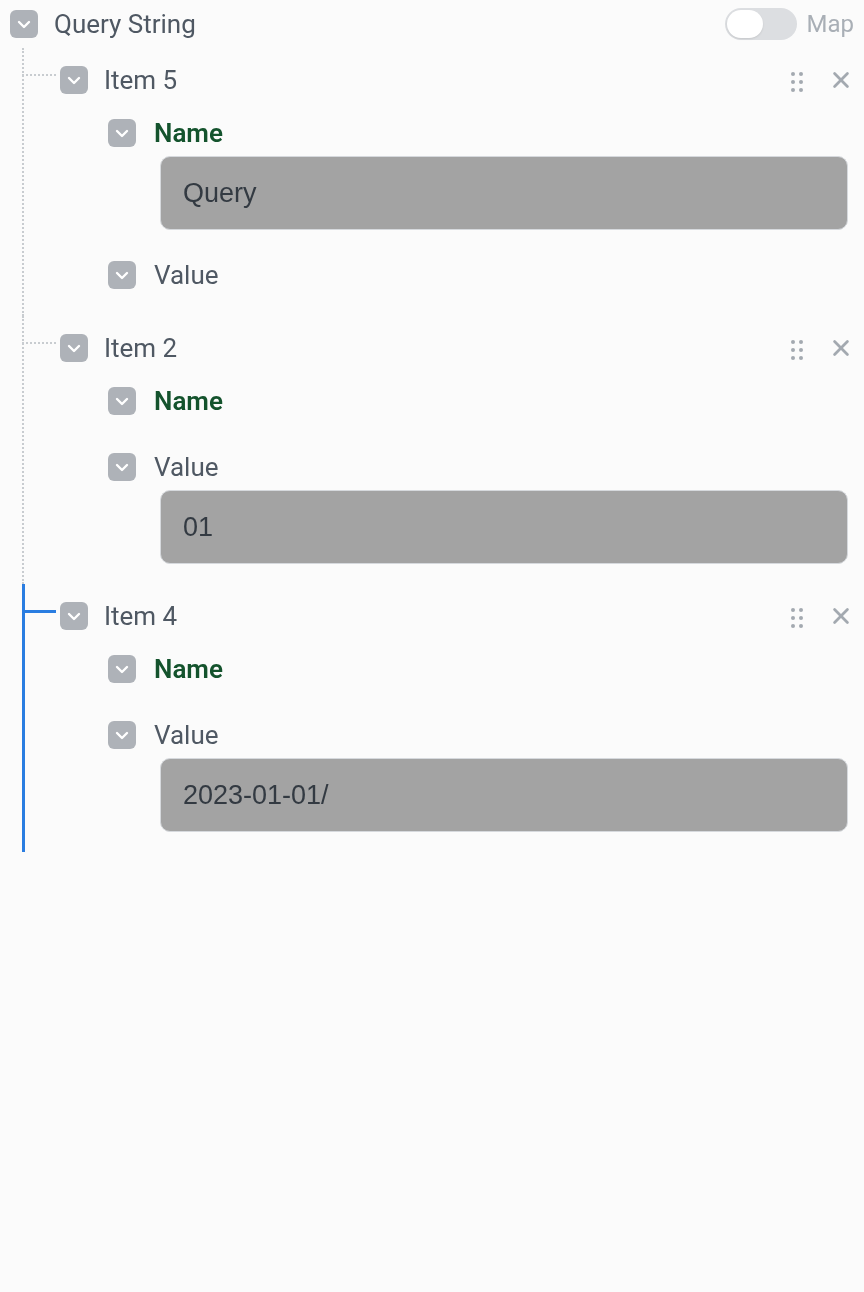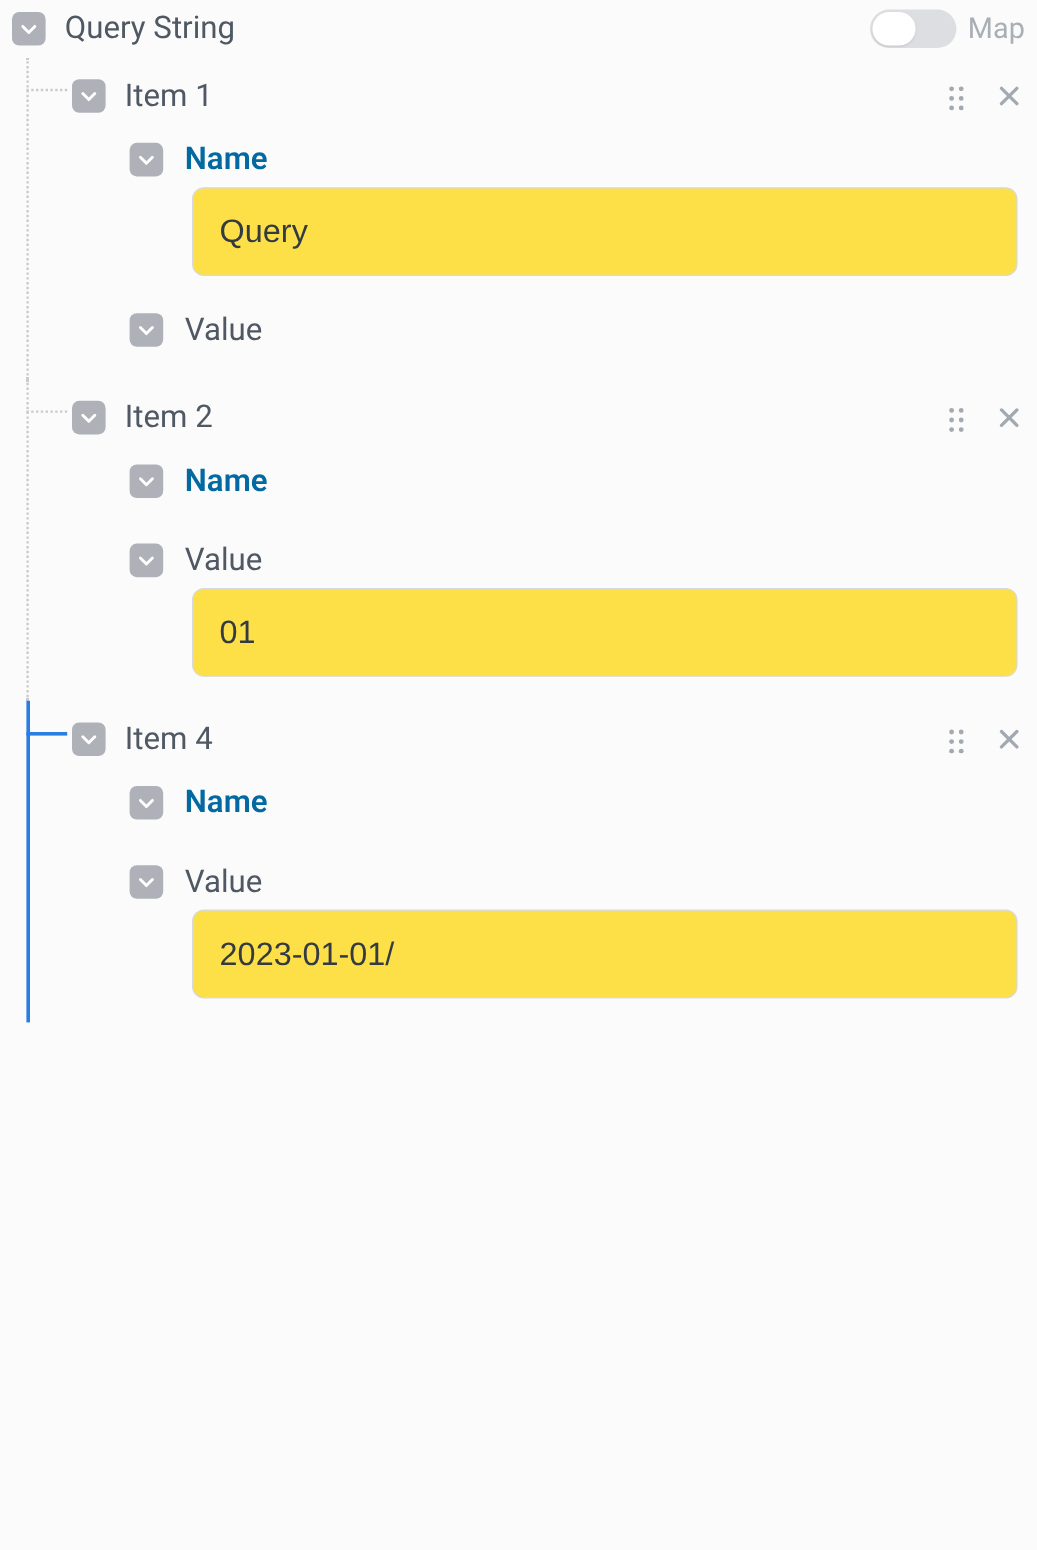--- a/index.html
+++ b/index.html
@@ -133,34 +133,34 @@
   display: flex;
   align-items: center;
   padding-left: 86px;
   margin-top: 12px;
   margin-bottom: 6px;
 }
 .field-label {
   font-size: 26px;
   margin-left: 18px;
 }
-.field-label.bold { font-weight: 600; color: #0369a1; }
+.field-label.bold { font-weight: 600; color: #14532d; }
 .field-label.plain { font-weight: 400; color: #4f5863; }
 
 .field-input-wrap {
   padding-left: 138px;
   padding-right: 16px;
   margin-top: 8px;
 }
 .field-input {
   width: 100%;
   height: 74px;
   border: 1.5px solid #d6d9dd;
   border-radius: 10px;
-  background: #fde047;
+  background: #a3a3a3;
   font-size: 27px;
   padding: 15px 22px;
   color: #333a42;
   outline: none;
 }
 .field-spacer { height: 18px; }
 
 svg { display: block; }
 </style>
 </head>
@@ -184,21 +184,21 @@
 <div class="tree-area" id="tree-area">
     <div class="item-block">
       <div class="item-vert-dotted"></div>
       <div class="item-tick"></div>
       <div class="item-row">
         <span class="chevron-box">
           <svg viewBox="0 0 16 16">
             <path d="M3 6 L8 11 L13 6" fill="none" stroke="#fff" stroke-width="2.4" stroke-linecap="round" stroke-linejoin="round"></path>
           </svg>
         </span>
-        <span class="item-title">Item 1</span>
+        <span class="item-title">Item 5</span>
         <div class="item-actions">
           <span class="drag-icon">
             <svg viewBox="0 0 24 24" width="24" height="24">
               <circle cx="8" cy="6" r="2" fill="currentColor"></circle>
               <circle cx="16" cy="6" r="2" fill="currentColor"></circle>
               <circle cx="8" cy="14" r="2" fill="currentColor"></circle>
               <circle cx="16" cy="14" r="2" fill="currentColor"></circle>
               <circle cx="8" cy="22" r="2" fill="currentColor"></circle>
               <circle cx="16" cy="22" r="2" fill="currentColor"></circle>
             </svg>

